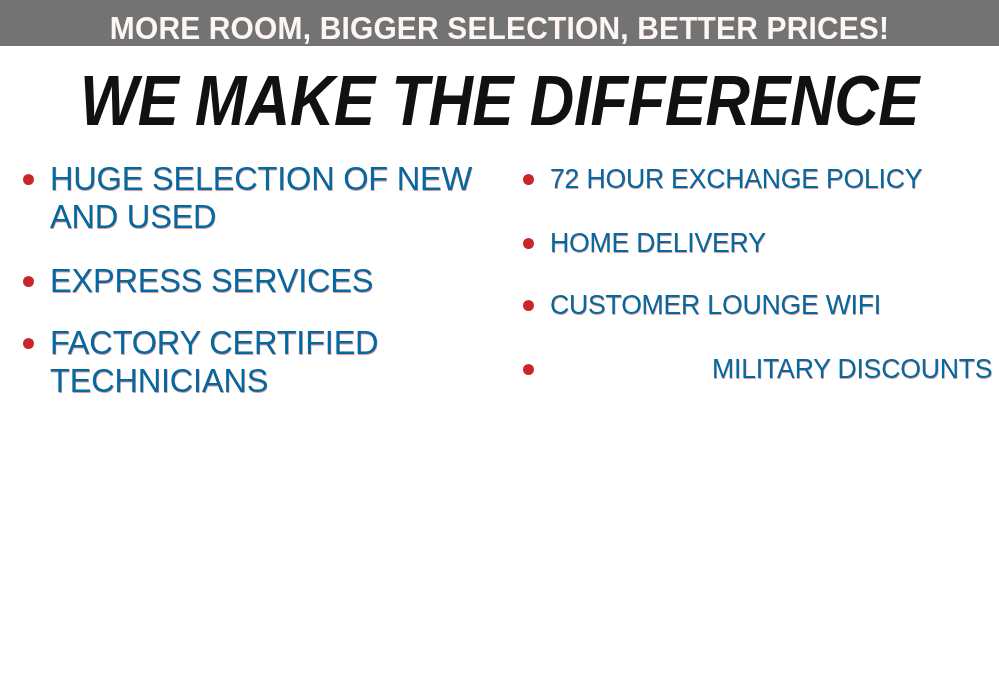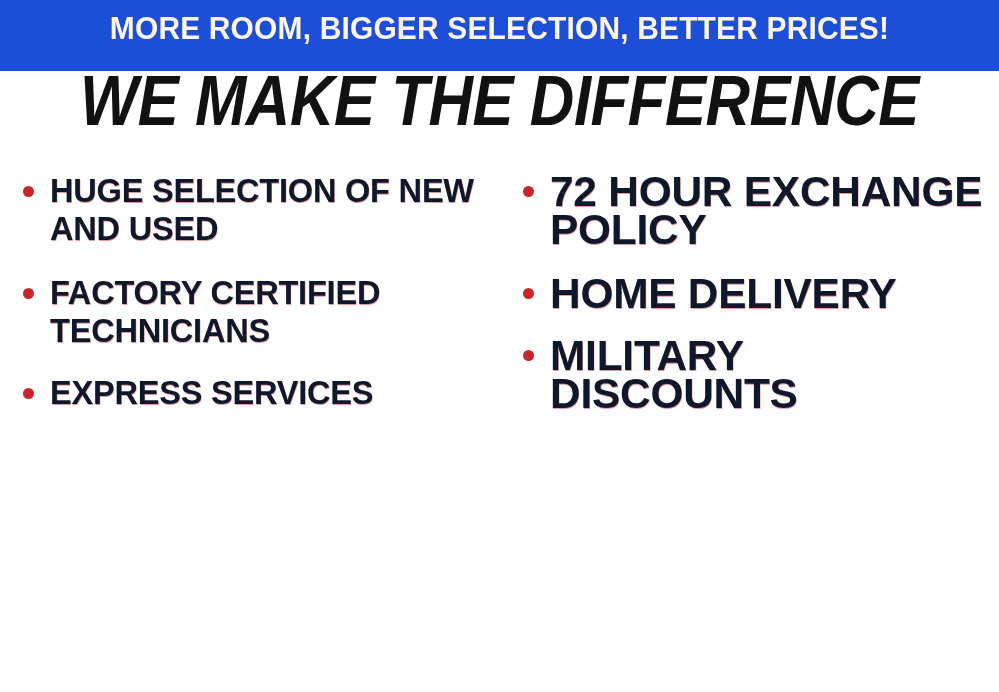--- a/index.html
+++ b/index.html
@@ -22,22 +22,22 @@
     background: #ffffff;
     box-sizing: border-box;
   }
 
   
   .banner {
     position: absolute;
     left: 0;
     top: 0;
     width: 999px;
-    height: 71px;
-    background: #1d4ed8;
+    height: 46px;
+    background: #737373;
     overflow: hidden;
   }
   .banner-text {
     position: absolute;
     left: 0;
     top: 0;
     width: 999px;
     height: 57px;
     line-height: 57px;
     text-align: center;
@@ -82,24 +82,24 @@
     position: absolute;
     top: 0;
   }
   .column--left  { left: 14px;  width: 490px; }
   .column--right { left: 514px; width: 485px; }
 
   .bullet-item {
     position: relative;
     display: block;
     padding-left: 36px;
-    margin: 12px 0 18px 0;
-    color: #0f172a;
+    margin: 0 0 18px 0;
+    color: #0369a1;
     font-family: "Liberation Sans", sans-serif;
-    font-weight: bold;
+    font-weight: normal;
     font-size: 33px;
     line-height: 38px;
     letter-spacing: -0.2px;
     text-shadow: 0.5px 0.5px 0 rgba(190, 30, 36, 0.45);
   }
   .bullet-item .dot {
     position: absolute;
     left: 9px;
     top: 14px;
     width: 11px;
@@ -118,21 +118,21 @@
   .column--left  .bullet-item:nth-child(2) { margin-bottom: 24px; }
   .column--left  .bullet-item:nth-child(3) { margin-bottom: 26px; }
   .column--left  .bullet-item:nth-child(4) { margin-bottom: 25px; }
 
   .column--right .bullet-item:nth-child(1) { margin-bottom: 26px; }
   .column--right .bullet-item:nth-child(2) { margin-bottom: 24px; }
   .column--right .bullet-item:nth-child(3) { margin-bottom: 26px; }
   .column--right .bullet-item:nth-child(4) { margin-bottom: 24px; text-align: right; }
   .column--right .bullet-item:nth-child(5) { margin-bottom: 25px; }
 
-  .column--right .bullet-item { font-size: 43px; }
+  .column--right .bullet-item { font-size: 27px; }
 </style>
 </head>
 <body>
 
 <div id="poster">
 
   <div class="banner">
     <div class="banner-text">MORE ROOM, BIGGER SELECTION, BETTER PRICES!</div>
   </div>
 
@@ -140,37 +140,41 @@
 
   <div class="columns">
 
     <div class="column column--left">
       <div class="bullet-item">
         <span class="dot"></span>
         <span class="bullet-label">HUGE SELECTION OF NEW AND USED</span>
       </div>
       <div class="bullet-item">
         <span class="dot"></span>
-        <span class="bullet-label">FACTORY CERTIFIED TECHNICIANS</span>
+        <span class="bullet-label">EXPRESS SERVICES</span>
       </div>
       <div class="bullet-item">
         <span class="dot"></span>
-        <span class="bullet-label">EXPRESS SERVICES</span>
+        <span class="bullet-label">FACTORY CERTIFIED TECHNICIANS</span>
       </div>
     </div>
 
     <div class="column column--right">
       <div class="bullet-item">
         <span class="dot"></span>
         <span class="bullet-label">72 HOUR EXCHANGE POLICY</span>
       </div>
       <div class="bullet-item">
         <span class="dot"></span>
         <span class="bullet-label">HOME DELIVERY</span>
       </div>
       <div class="bullet-item">
         <span class="dot"></span>
+        <span class="bullet-label">CUSTOMER LOUNGE WIFI</span>
+      </div>
+      <div class="bullet-item">
+        <span class="dot"></span>
         <span class="bullet-label">MILITARY DISCOUNTS</span>
       </div>
     </div>
 
   </div>
 </div>
 
 </body></html>

